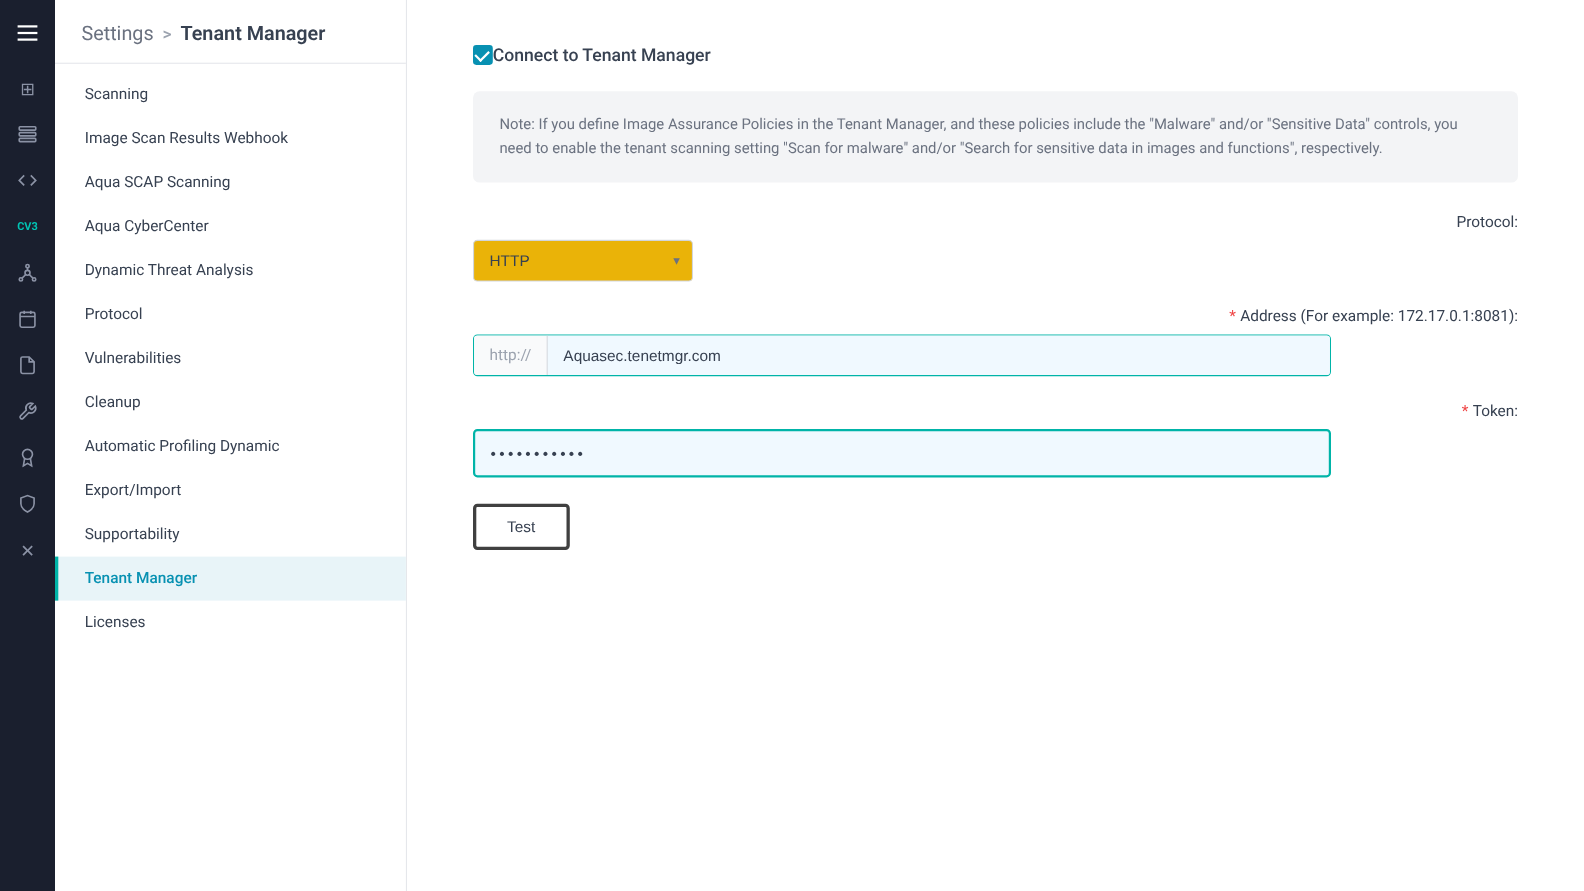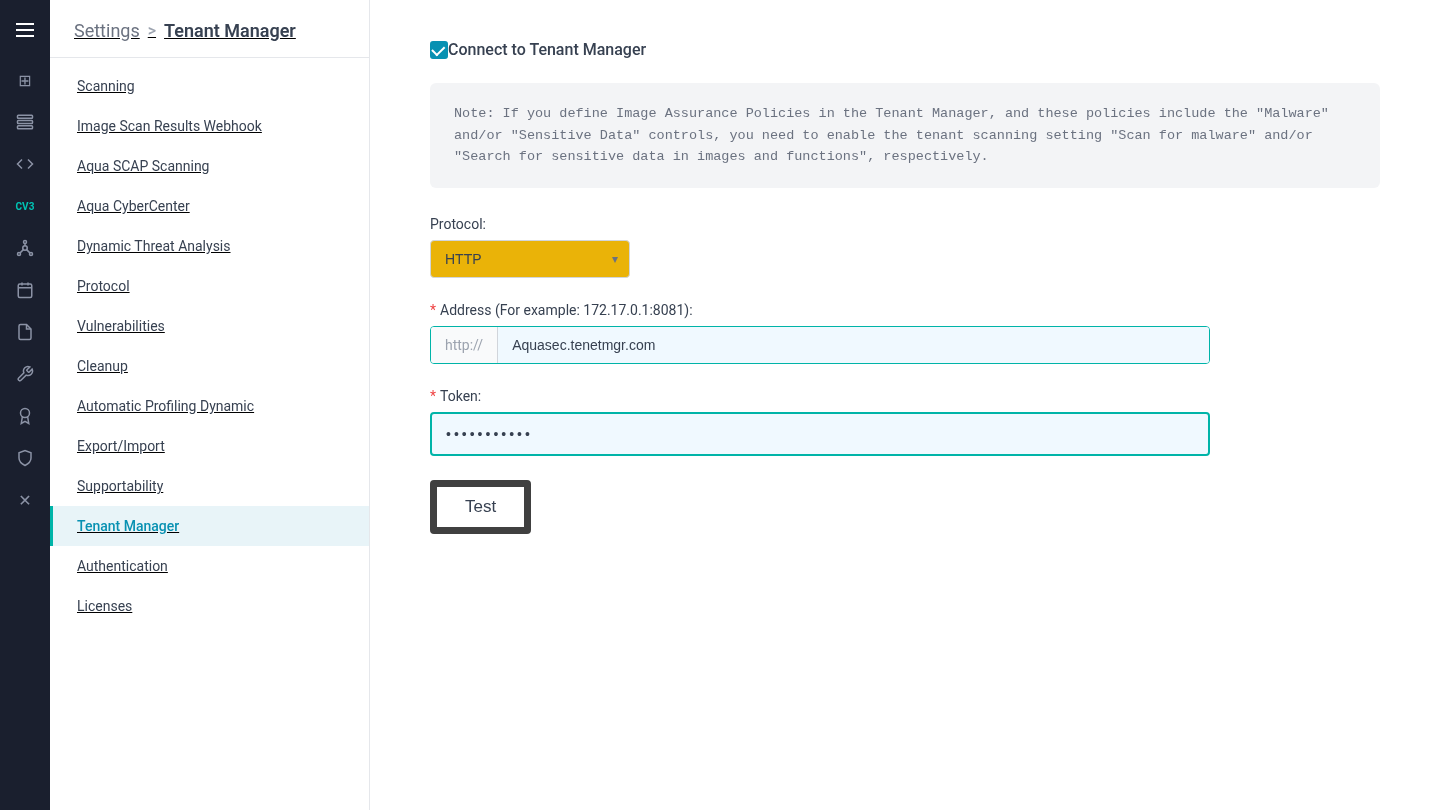--- a/index.html
+++ b/index.html
@@ -32,21 +32,20 @@
 
     
     .nav-panel {
       width: 320px;
       background: #fff;
       border-right: 1px solid #e5e7eb;
       display: flex;
       flex-direction: column;
       flex-shrink: 0;
       overflow-y: auto;
-      text-decoration: underline;
     }
     .nav-header {
       padding: 20px 24px 16px;
       border-bottom: 1px solid #e5e7eb;
     }
     .breadcrumb {
       display: flex; align-items: center; gap: 8px;
       font-size: 18px; font-weight: 500; color: #374151;
     }
     .breadcrumb .sep { color: #9ca3af; font-size: 16px; }
@@ -106,30 +105,30 @@
 
     
     .info-box {
       background: #f3f4f6;
       border-radius: 6px;
       padding: 20px 24px;
       margin-bottom: 28px;
       color: #6b7280;
       font-size: 13.5px;
       line-height: 1.6;
-      font-family: Liberation Mono, monospace;
     }
 
     
     .form-group { margin-bottom: 24px; }
     .form-label {
       font-size: 14px;
       color: #374151;
       margin-bottom: 8px;
       display: block;
+      text-align: right;
     }
     .required-star { color: #ef4444; margin-right: 4px; }
 
     .select-wrapper {
       position: relative;
       width: 200px;
     }
     .select-field {
       width: 100%;
       padding: 10px 36px 10px 14px;
@@ -189,24 +188,24 @@
       font-size: 14px;
       color: #374151;
       background: #f0f9ff;
       outline: none;
       letter-spacing: 3px;
     }
 
     
     .test-button {
       padding: 10px 28px;
-      border: 7px solid #404040;
+      border: 3px solid #404040;
       background: #fff;
       border-radius: 4px;
-      font-size: 17px;
+      font-size: 14px;
       color: #374151;
       cursor: pointer;
     }
   </style>
 </head>
 <body>
 
 <div class="icon-sidebar">
   <div class="hamburger">
     <span></span>
@@ -286,21 +285,20 @@
     <div class="nav-item">Aqua SCAP Scanning</div>
     <div class="nav-item">Aqua CyberCenter</div>
     <div class="nav-item">Dynamic Threat Analysis</div>
     <div class="nav-item">Protocol</div>
     <div class="nav-item">Vulnerabilities</div>
     <div class="nav-item">Cleanup</div>
     <div class="nav-item">Automatic Profiling Dynamic</div>
     <div class="nav-item">Export/Import</div>
     <div class="nav-item">Supportability</div>
     <div class="nav-item active">Tenant Manager</div>
-    <div class="nav-item">Authentication</div>
     <div class="nav-item">Licenses</div>
   </div>
 </div>
 
 <div class="main-content">
 
   
   <div class="checkbox-row">
     <div class="checkbox-custom"></div>
     <span class="checkbox-label">Connect to Tenant Manager</span>

